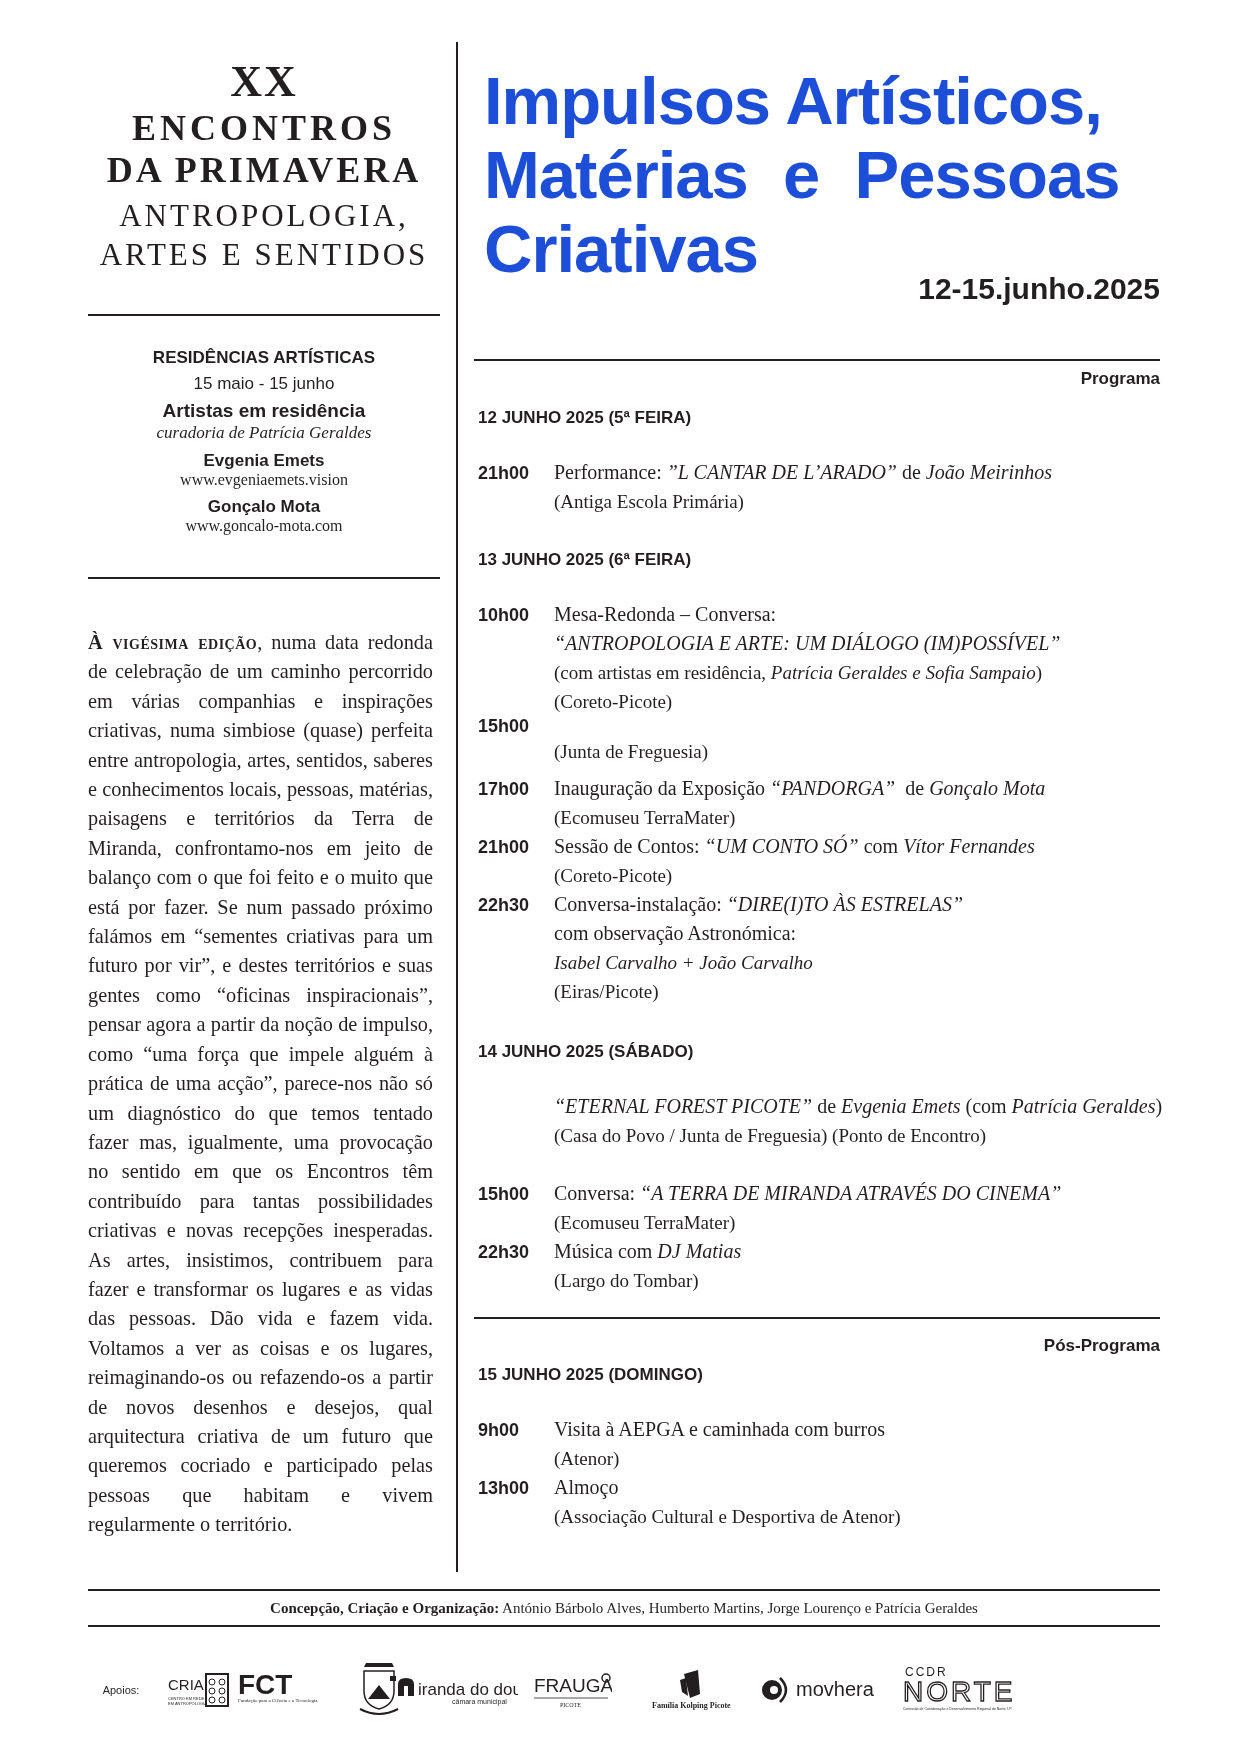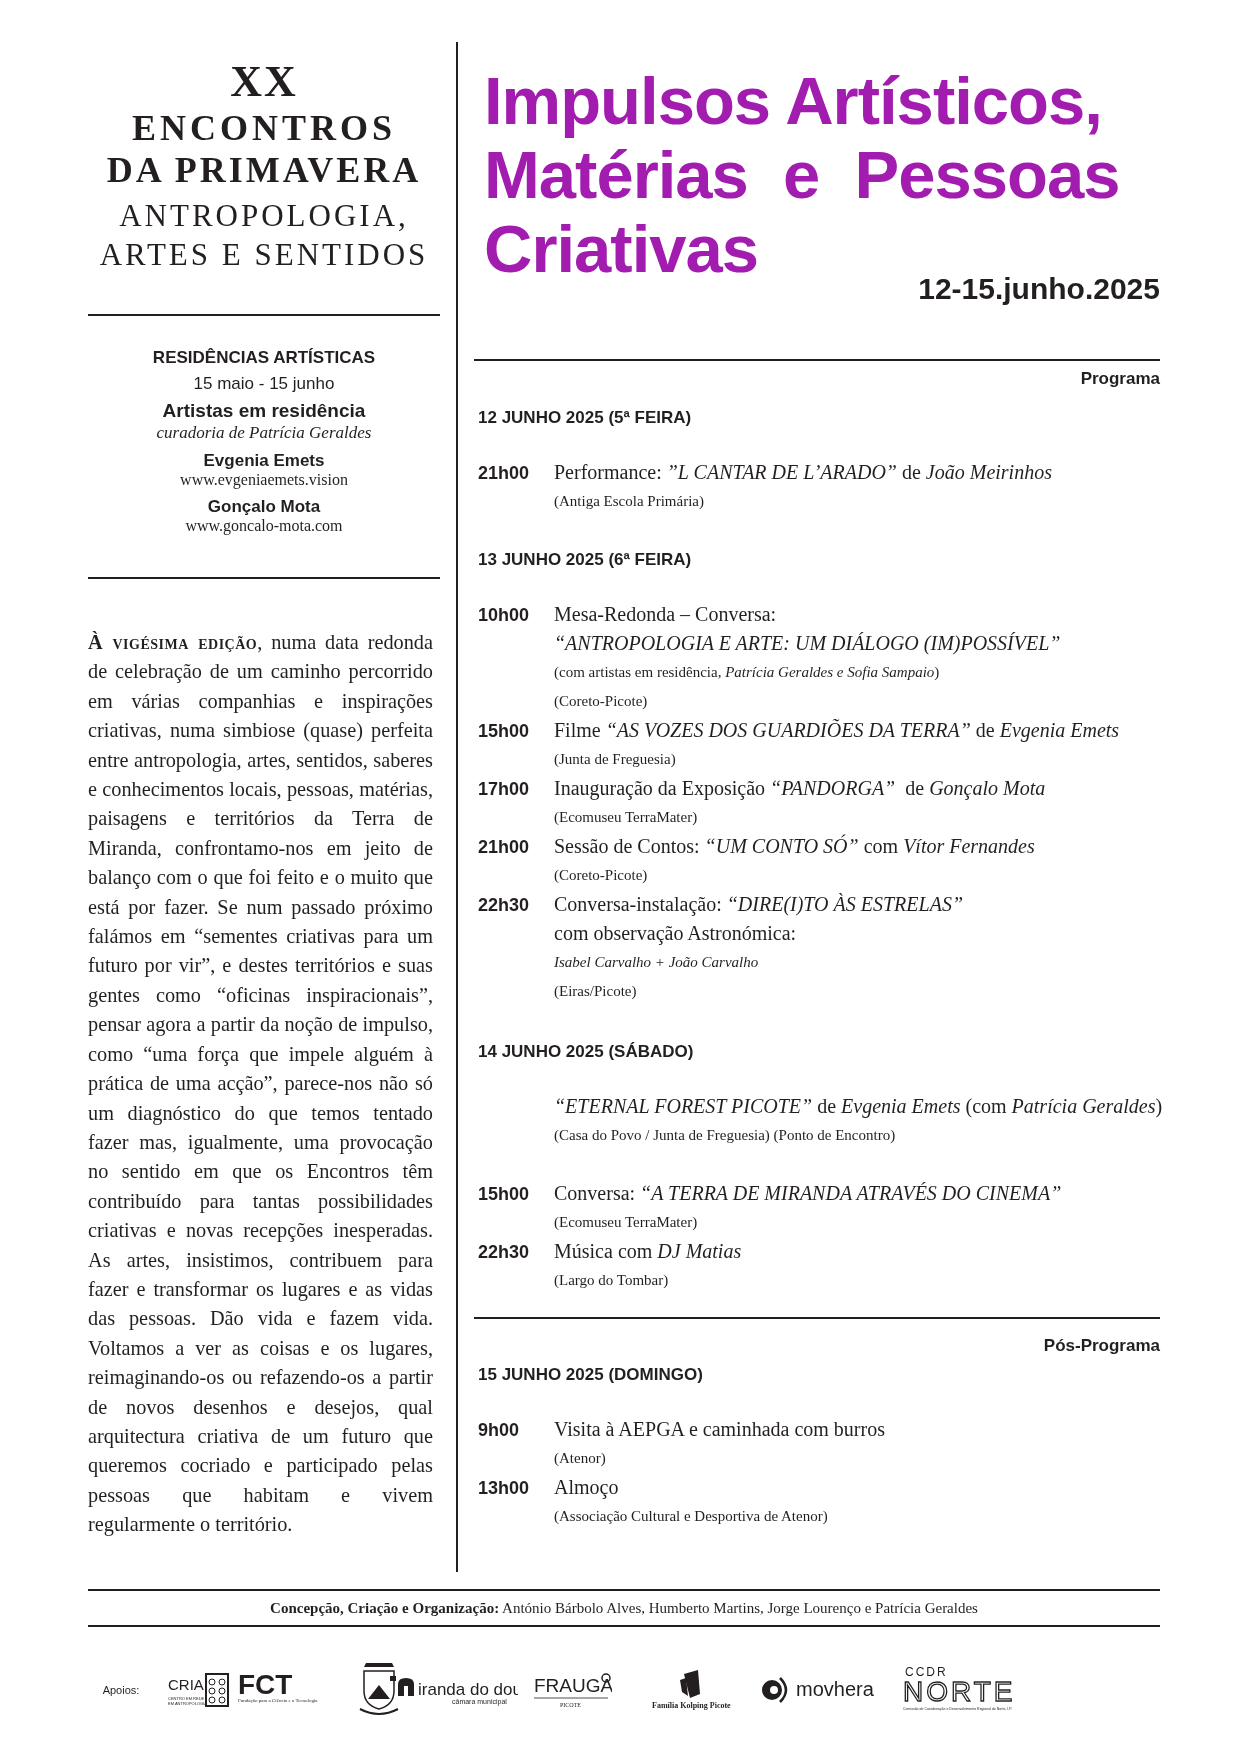--- a/index.html
+++ b/index.html
@@ -22,30 +22,30 @@
   .resid .c { font-family: "Liberation Serif", serif; font-style: italic; font-size: 17px; margin-top: 1px; }
   .resid .n { font-family: "Liberation Sans", sans-serif; font-weight: bold; font-size: 17px; margin-top: 8px; }
   .resid .w { font-family: "Liberation Serif", serif; font-size: 16px; margin-top: 0px; }
 
   .intro { position: absolute; left: 88px; top: 628px; width: 345px; font-family: "Liberation Serif", serif; font-size: 20.3px; line-height: 29.4px; text-align: justify; }
   .intro .sc { font-variant: small-caps; font-weight: bold; letter-spacing: 0.5px; }
 
   .vrule { position: absolute; left: 456px; top: 42px; width: 2px; height: 1530px; background: #231f20; }
 
   
-  .title { position: absolute; left: 484px; top: 64px; width: 680px; font-family: "Liberation Sans", sans-serif; font-weight: bold; font-size: 67px; line-height: 74px; letter-spacing: -1px; color: #a21caf; }
+  .title { position: absolute; left: 484px; top: 64px; width: 680px; font-family: "Liberation Sans", sans-serif; font-weight: bold; font-size: 67px; line-height: 74px; letter-spacing: -1px; color: #1d4ed8; }
   .dates { position: absolute; right: 81px; top: 272px; font-family: "Liberation Sans", sans-serif; font-weight: bold; font-size: 30px; }
   .rule-right { position: absolute; left: 474px; width: 686px; height: 2px; background: #231f20; }
   .section-label { position: absolute; right: 81px; font-family: "Liberation Sans", sans-serif; font-weight: bold; font-size: 17px; }
   .day { position: absolute; left: 478px; font-family: "Liberation Sans", sans-serif; font-weight: bold; font-size: 17px; }
   .evt { position: absolute; left: 478px; width: 690px; }
   .evt .row { display: flex; align-items: baseline; }
   .evt .time { width: 76px; font-family: "Liberation Sans", sans-serif; font-weight: bold; font-size: 18px; flex: none; }
   .evt .line { font-family: "Liberation Serif", serif; font-size: 20px; line-height: 29px; }
-  .evt .line.small { font-size: 15px; font-family: Liberation Serif, serif; }
+  .evt .line.small { font-size: 19px; font-family: Liberation Serif, serif; }
   .evt .indent { padding-left: 76px; }
   .it { font-style: italic; }
 
   
   .foot-rule { position: absolute; left: 88px; width: 1072px; height: 2px; background: #231f20; }
   .credits { position: absolute; left: 88px; top: 1600px; width: 1072px; text-align: center; font-family: "Liberation Serif", serif; font-size: 15px; }
   .credits b { font-weight: bold; }
   .logos { position: absolute; left: 88px; top: 1650px; width: 1080px; height: 80px; }
   .logo { position: absolute; top: 0; height: 80px; display: flex; align-items: center; justify-content: center; }
   .apoios { font-family: "Liberation Sans", sans-serif; font-size: 11px; }
@@ -105,21 +105,20 @@
       <span class="time">10h00</span>
       <span class="line">Mesa-Redonda – Conversa:</span>
     </div>
   <div class="line indent it">“ANTROPOLOGIA E ARTE: UM DIÁLOGO (IM)POSSÍVEL”</div>
   <div class="line small indent"><span>(com artistas em residência, </span><span class="it">Patrícia Geraldes e  Sofia Sampaio</span><span>)</span></div>
   <div class="line small indent">(Coreto-Picote)</div>
 </div>
 <div class="evt" style="top:716px">
   <div class="row">
       <span class="time">15h00</span>
-      <span class="line"><span>Filme </span><span class="it">“AS VOZES DOS GUARDIÕES DA TERRA”</span><span> de </span><span class="it">Evgenia Emets</span></span>
     </div>
   <div class="line small indent">(Junta de Freguesia)</div>
 </div>
 <div class="evt" style="top:774px">
   <div class="row">
       <span class="time">17h00</span>
       <span class="line"><span>Inauguração da Exposição </span><span class="it">“PANDORGA”</span><span style="white-space:pre">  de </span><span class="it">Gonçalo Mota</span></span>
     </div>
   <div class="line small indent">(Ecomuseu TerraMater)</div>
 </div>

